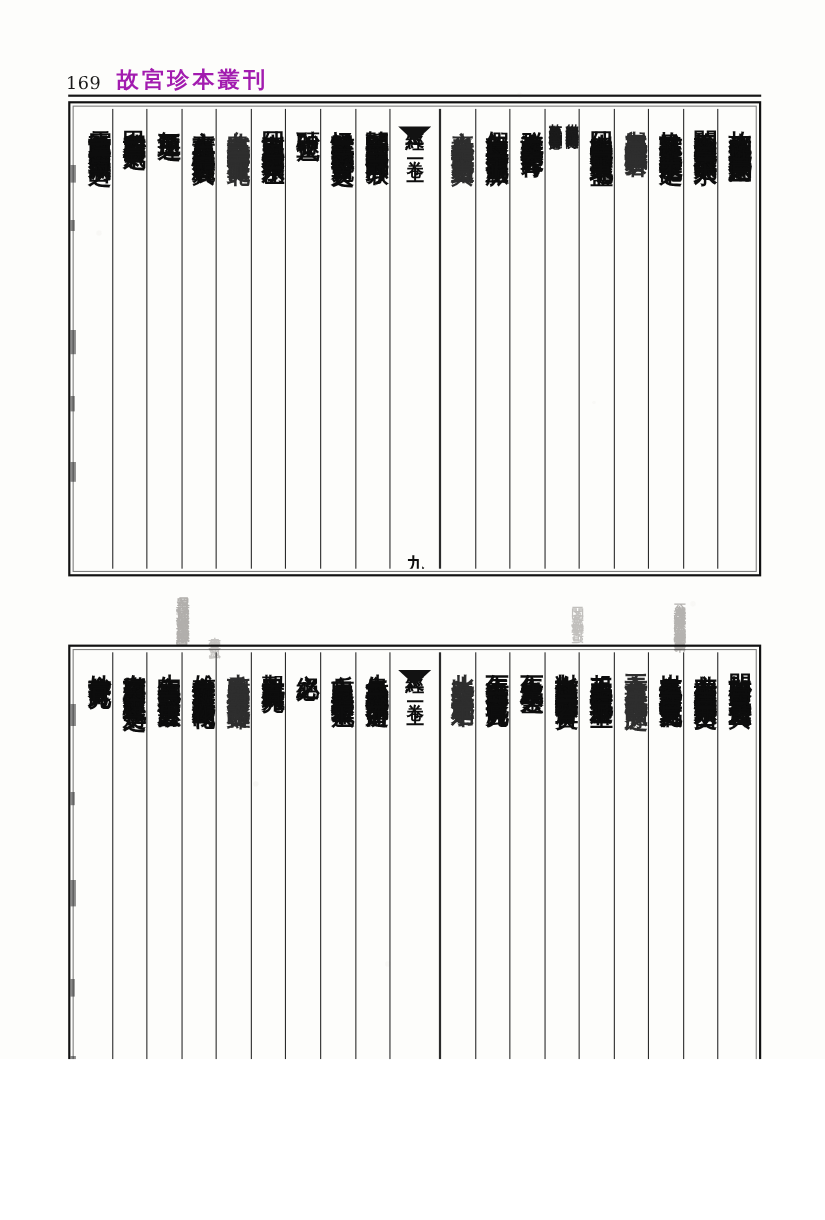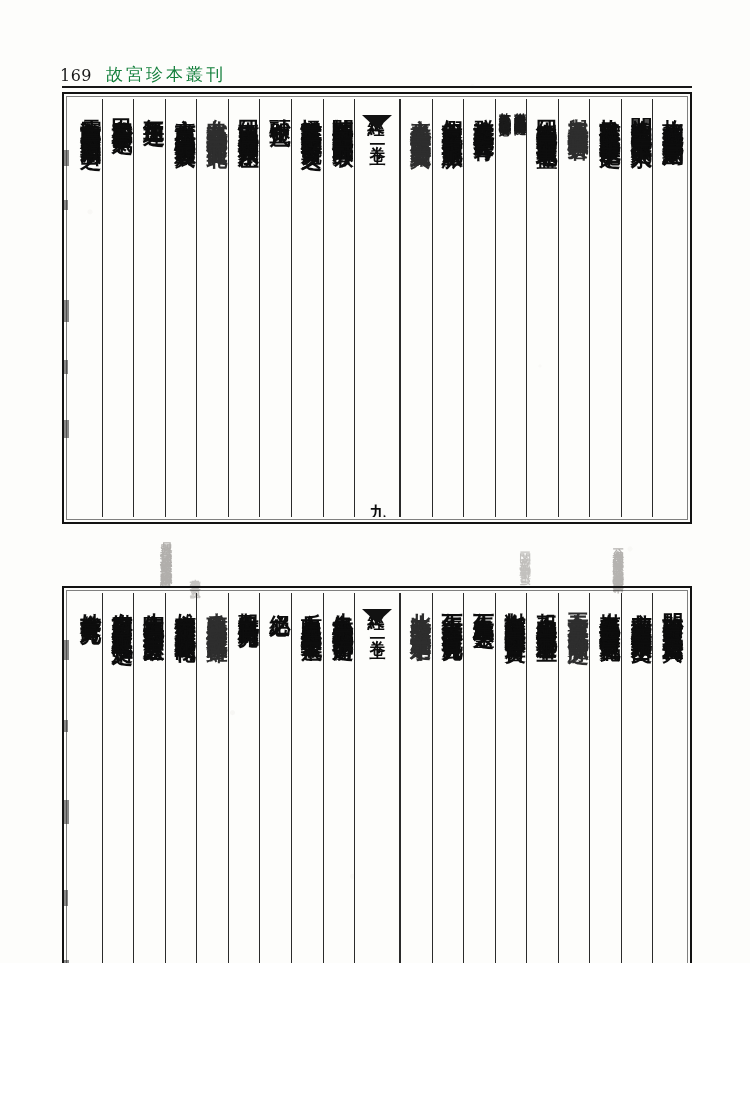--- a/index.html
+++ b/index.html
@@ -50,23 +50,23 @@
   }
   .header .folio {
     font-family: "DejaVu Serif", "Liberation Serif", serif;
     font-size: 16px;
     color: #1a1a1a;
     letter-spacing: .5px;
     padding-bottom: 1px;
   }
   .header .series {
     font-family: "DejaVu Sans", "Liberation Sans", sans-serif;
-    font-size: 17px;
-    font-weight: 400;
-    color: #15803d;
+    font-size: 20px;
+    font-weight: 700;
+    color: #a21caf;
     letter-spacing: 3px;
   }
   .header-rule {
     position: absolute;
     left: 62px;
     top: 86px;
     width: 630px;
     height: 2px;
     background: #171717;
     z-index: 12;

